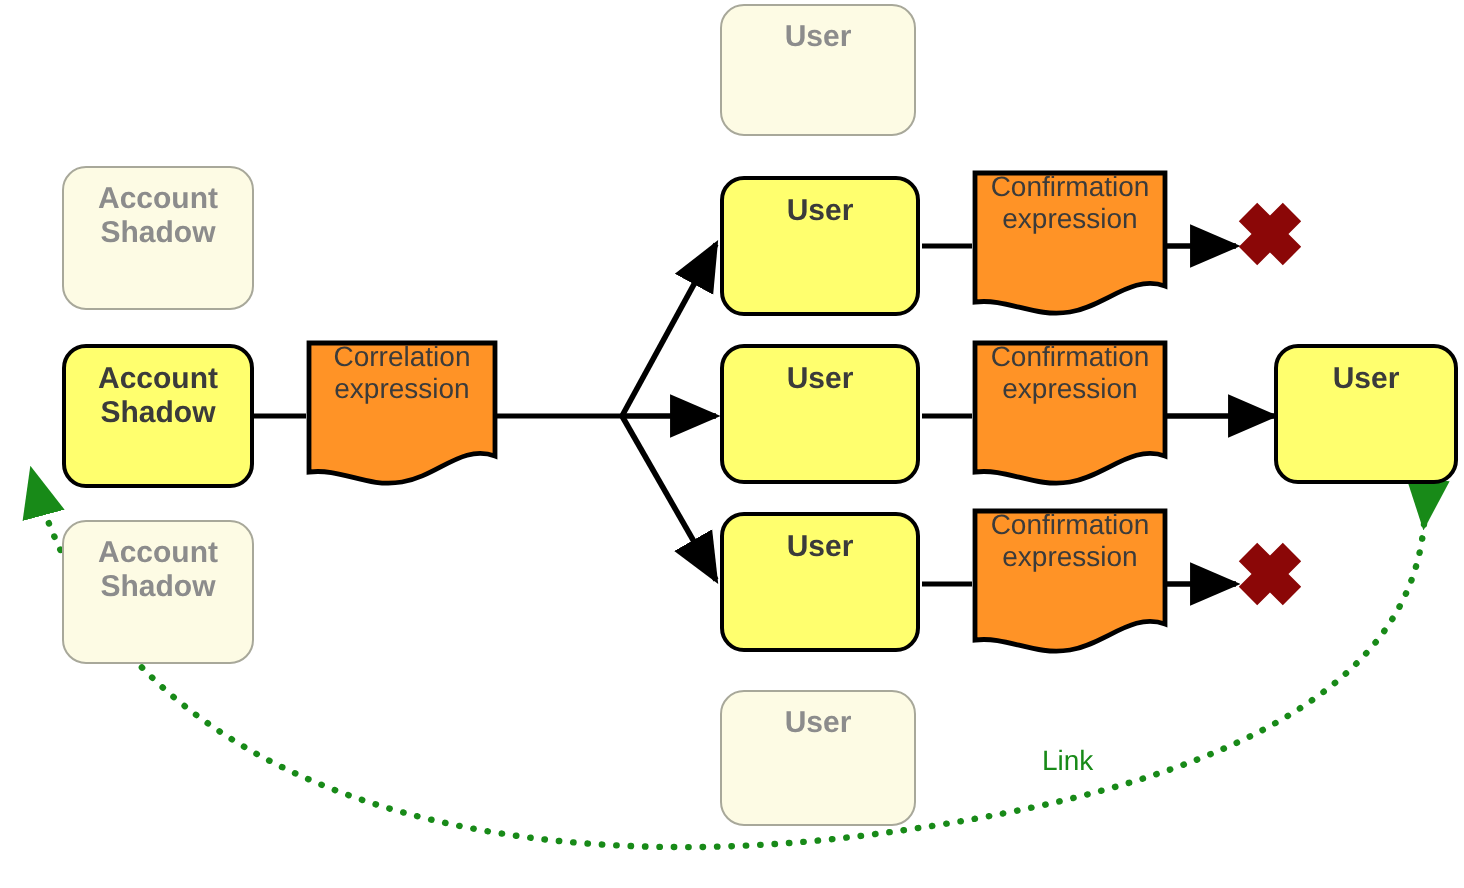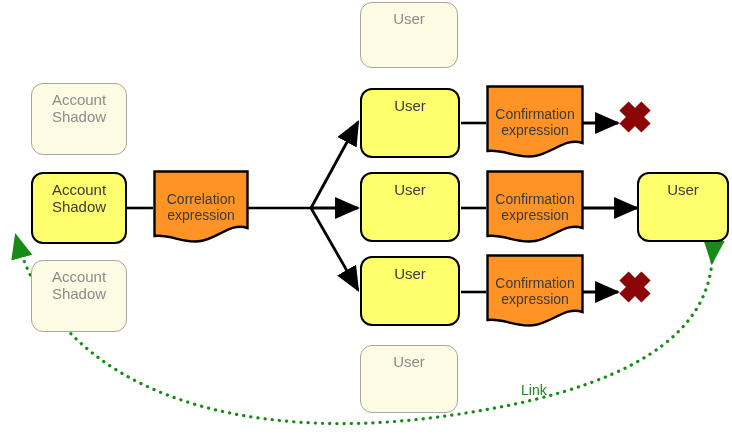--- a/index.html
+++ b/index.html
@@ -26,20 +26,21 @@
   }
   .node {
     position: absolute;
     box-sizing: border-box;
     display: flex;
     justify-content: center;
     align-items: flex-start;
     text-align: center;
     line-height: 1.12;
     white-space: pre-line;
+    font-weight: bold;
   }
   .rr {
     border-radius: 12px;
   }
   .node-active {
     background: #ffff6e;
     border: 2px solid #000000;
     color: #3b3b3b;
     font-size: 15px;
     padding-top: 8px;
@@ -53,21 +54,21 @@
   }
   .doc-node {
     position: absolute;
     color: #3b3b3b;
     font-size: 14px;
     text-align: center;
     line-height: 1.12;
     white-space: pre-line;
     display: flex;
     justify-content: center;
-    align-items: center;
+    align-items: flex-start;
     padding-top: 1px;
     box-sizing: border-box;
     pointer-events: auto;
   }
   .doc-shape-svg {
     position: absolute;
     top: 0;
     left: 0;
     overflow: visible;
   }
@@ -185,15 +186,15 @@
   <div class="doc-node" style="left:486px; top:254px; width:98px; height:75px;">
     <svg class="doc-shape-svg" width="98" height="75" viewBox="0 0 98 75">
       <path d="M1.5,1.5 L96.5,1.5 L96.5,58 C80,52 67,68 49,71 C31,74 18,64 1.5,66 Z" fill="#ff9326" stroke="#000000" stroke-width="2.4"></path>
     </svg>
     <span class="doc-label">Confirmation
 expression</span>
   </div>
 
   <div class="node rr node-active" style="left:637px; top:172px; width:92px; height:70px;">User</div>
 
-  <div class="link-label" style="left:521px; top:382px;">Link</div>
+  <div class="link-label" style="left:521px; top:372px;">Link</div>
 
 </div>
 
 </body></html>

